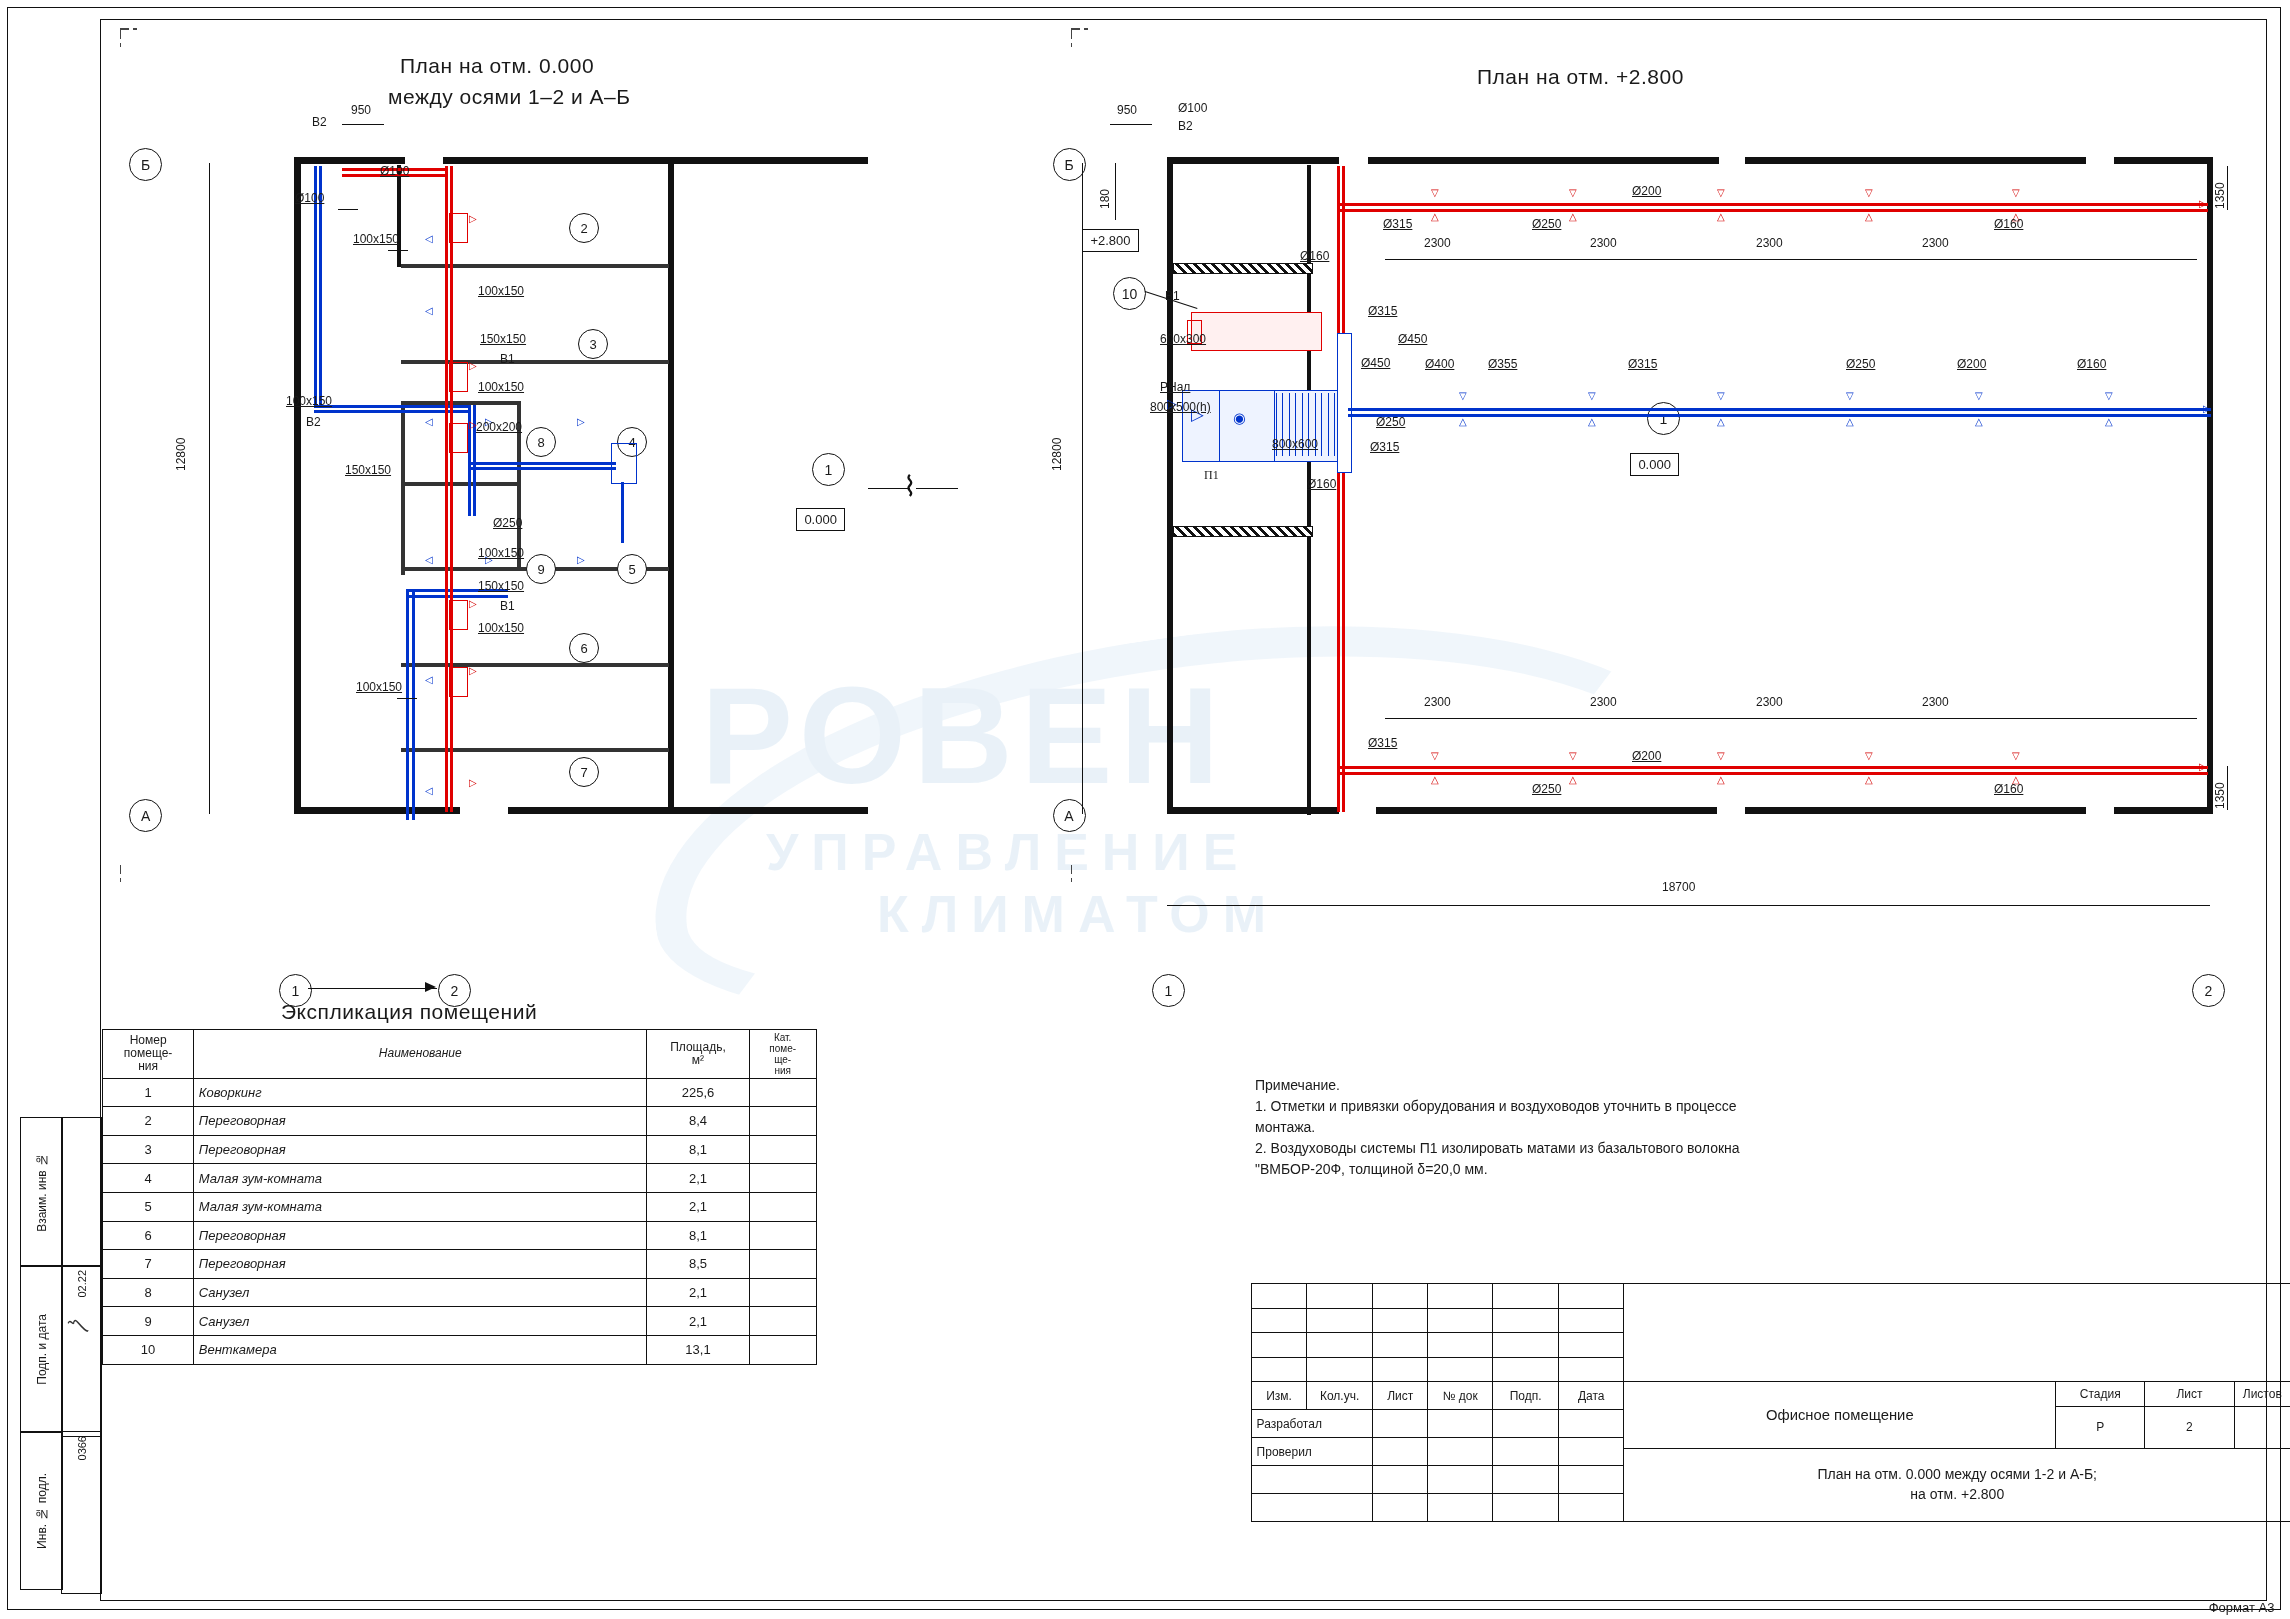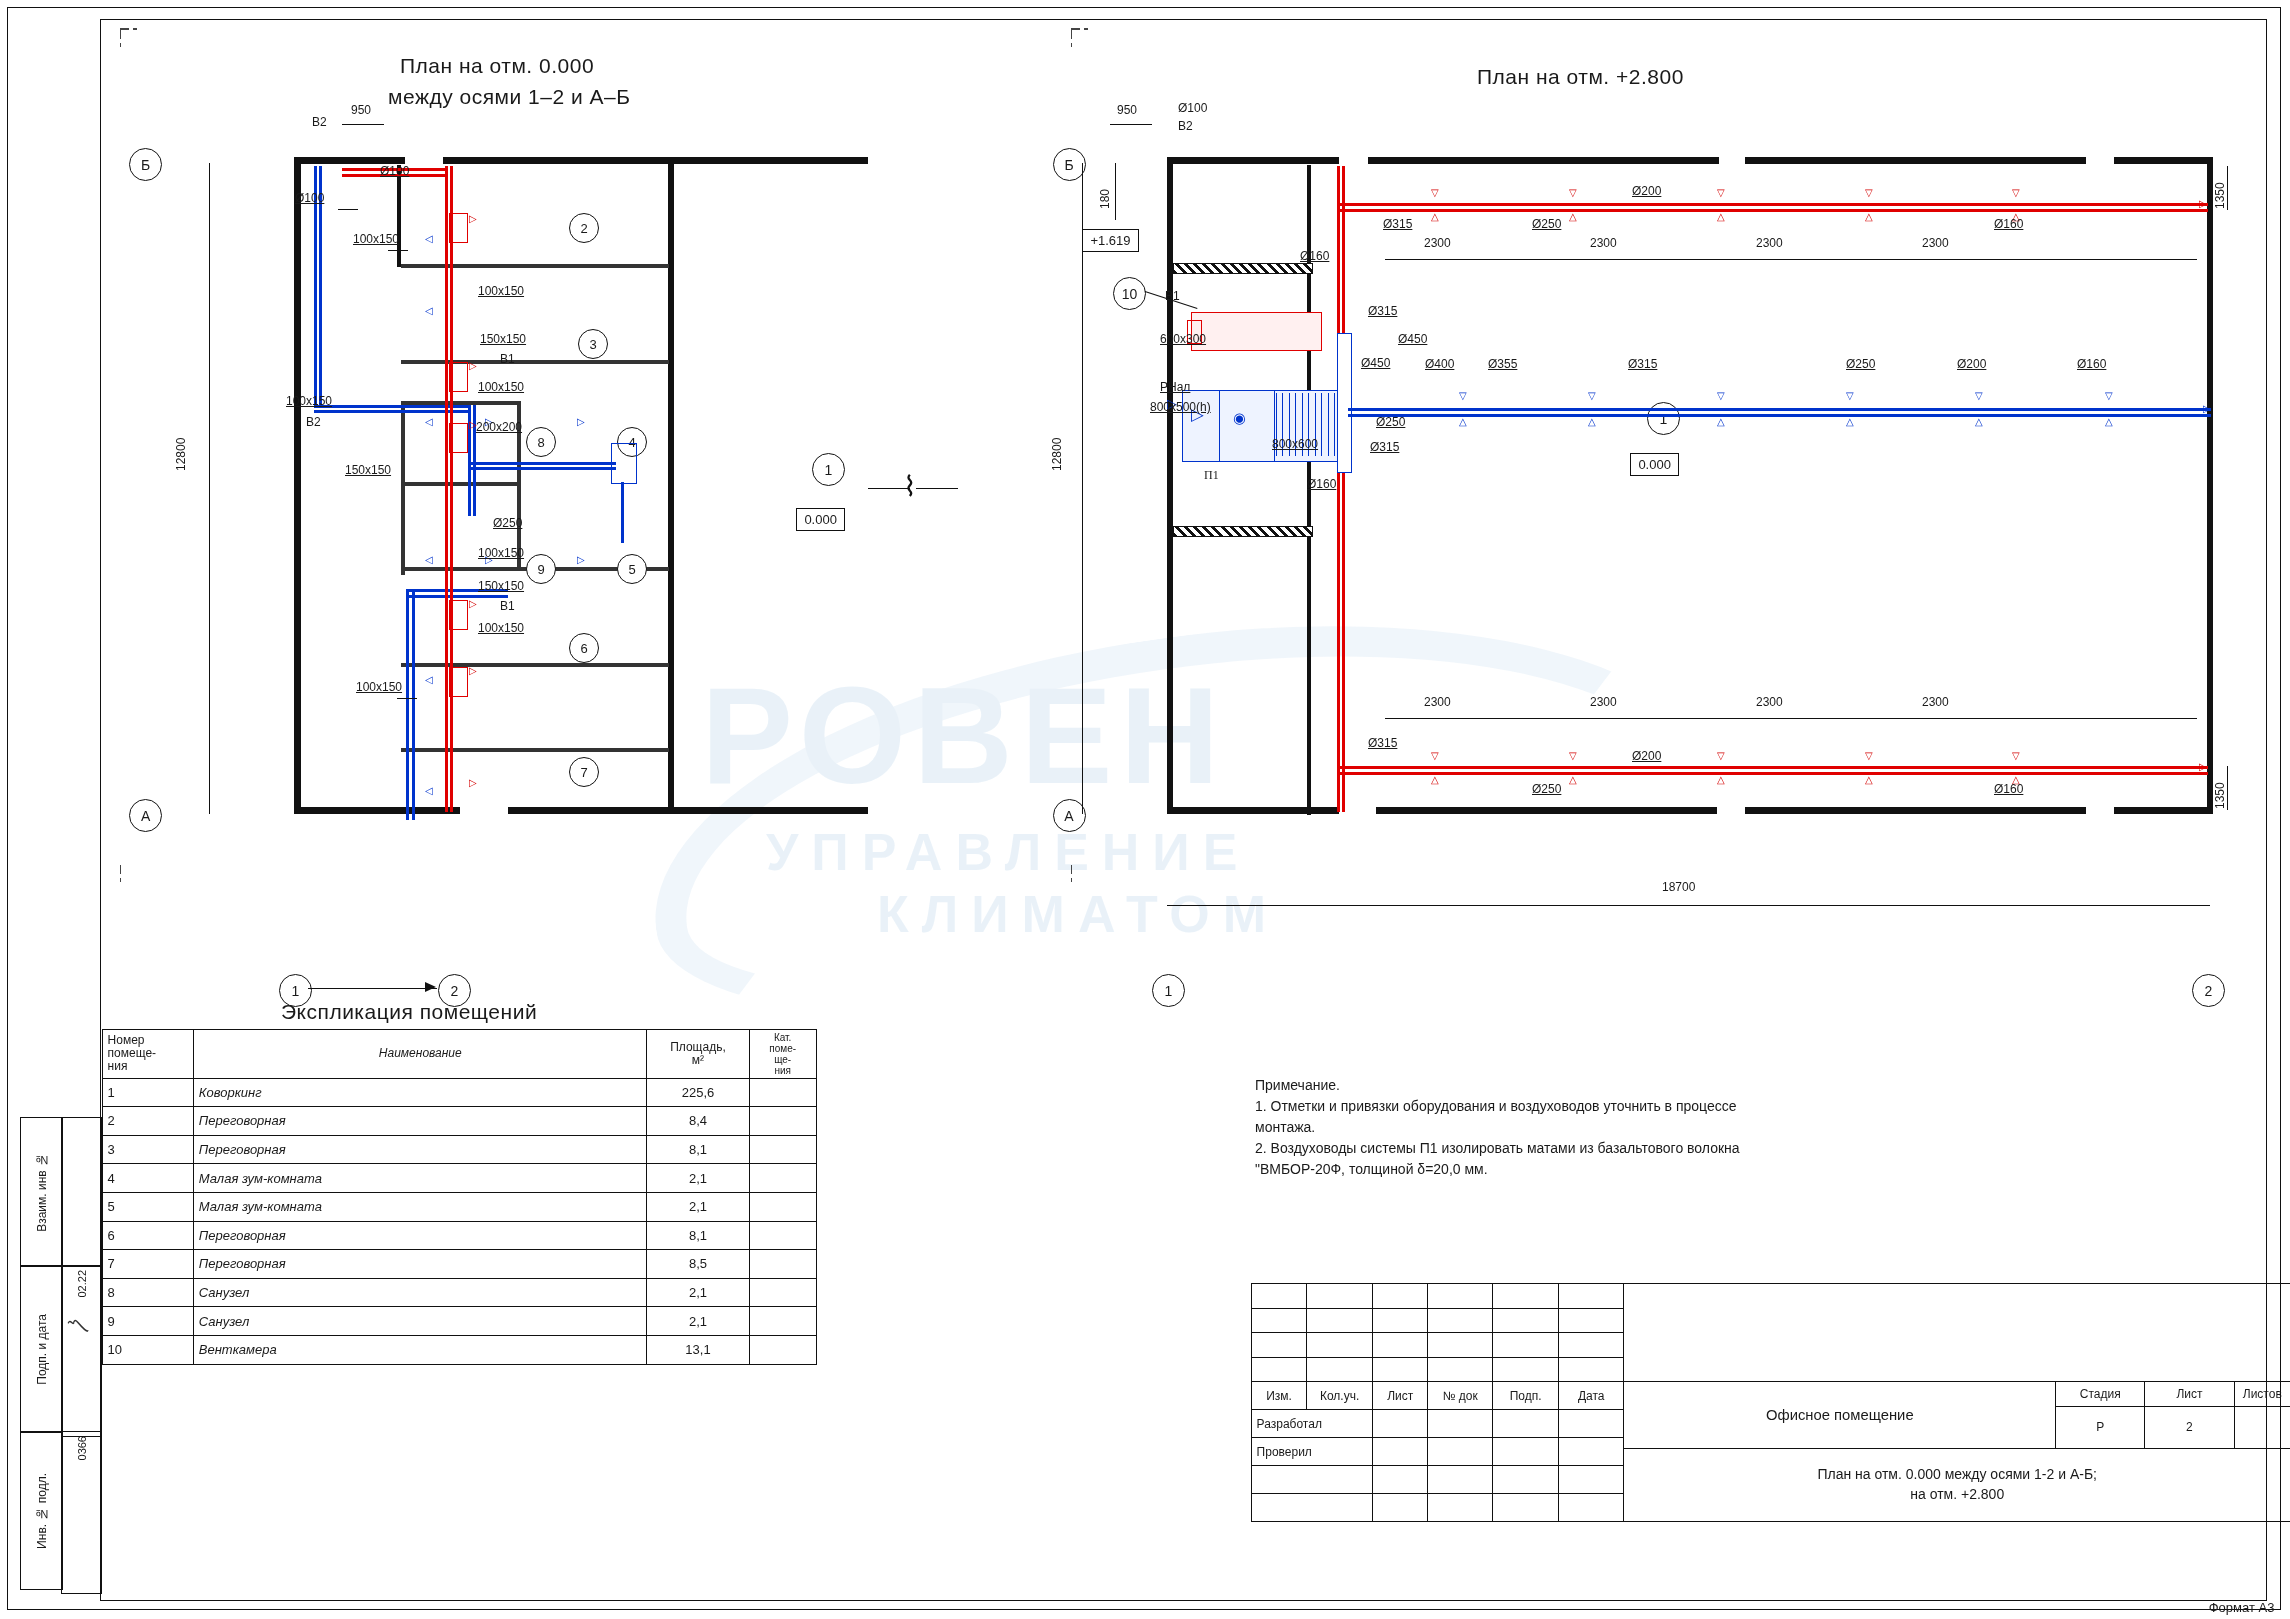--- a/index.html
+++ b/index.html
@@ -42,21 +42,21 @@
   .duct-red{position:absolute;background:#e00000;}
   .duct-blue{position:absolute;background:#0033cc;}
   .duct-red-o{position:absolute;border:1.1px solid #e00000;}
   .duct-blue-o{position:absolute;border:1.1px solid #0033cc;}
 
   
   table{border-collapse:collapse;font-size:13px;}
   td,th{border:0.9px solid #111;padding:1.8px 4.6px;font-weight:normal;}
   .expl{position:absolute;left:102px;top:1029px;}
   .expl td{height:24px;}
-  .expl .c-num{width:81px;text-align:left;}
+  .expl .c-num{width:81px;text-align:center;}
   .expl .c-name{width:443px;font-style:italic;}
   .expl .c-area{width:92px;text-align:center;}
   .expl .c-cat{width:57px;}
   .expl thead td{text-align:center;font-size:12px;line-height:1.1;}
 
   .stamp{position:absolute;left:1251px;top:1283px;}
   .stamp td{height:20px;font-size:12px;}
 
   .leftstrip{position:absolute;left:20px;top:1117px;width:79px;height:471px;}
   .leftstrip .cell{position:absolute;border:0.9px solid #111;}
@@ -235,21 +235,21 @@
     <div class="wall" style="left:102px;top:779px;width:166px;height:7.4px;"></div>
     <div class="wall" style="left:305px;top:779px;width:341px;height:7.4px;"></div>
     <div class="wall" style="left:674px;top:779px;width:341px;height:7.4px;"></div>
     <div class="wall" style="left:1043px;top:779px;width:97px;height:7.4px;"></div>
     <div class="wall" style="left:1136px;top:129px;width:5.5px;height:657px;"></div>
 
     <div class="wall" style="left:236px;top:137px;width:3.7px;height:650px;"></div>
     <div class="abs" style="left:102px;top:235px;width:138px;height:9.2px;background:repeating-linear-gradient(45deg,#111 0 2.8px,#fff 2.8px 6.5px);border:0.9px solid #111;"></div>
     <div class="abs" style="left:102px;top:498px;width:138px;height:9.2px;background:repeating-linear-gradient(45deg,#111 0 2.8px,#fff 2.8px 6.5px);border:0.9px solid #111;"></div>
 
-    <div class="boxlbl" style="left:11px;top:201px;">+1.619</div>
+    <div class="boxlbl" style="left:11px;top:201px;">+2.800</div>
     <div class="circ m" style="left:42px;top:249px;">10</div>
     <div class="hl" style="left:74px;top:263px;width:55px;transform:rotate(18deg);transform-origin:left center;"></div>
     <div class="circ m" style="left:576px;top:374px;">1</div>
     <div class="boxlbl" style="left:559px;top:425px;">0.000</div>
 
     <div class="duct-blue-o" style="left:111px;top:362px;width:37px;height:70px;background:#eef3ff;"></div>
     <div class="duct-blue-o" style="left:148px;top:362px;width:55px;height:70px;background:#eef3ff;"></div>
     <div class="duct-blue-o" style="left:203px;top:362px;width:65px;height:70px;background:#eef3ff;"></div>
     <div class="abs" style="left:205px;top:365px;width:61px;height:63px;background:repeating-linear-gradient(90deg,#0033cc 0 0.9px,transparent 0.9px 6.5px);"></div>
     <div class="t blue" style="left:96px;top:369px;font-size:13px;">▷</div>

